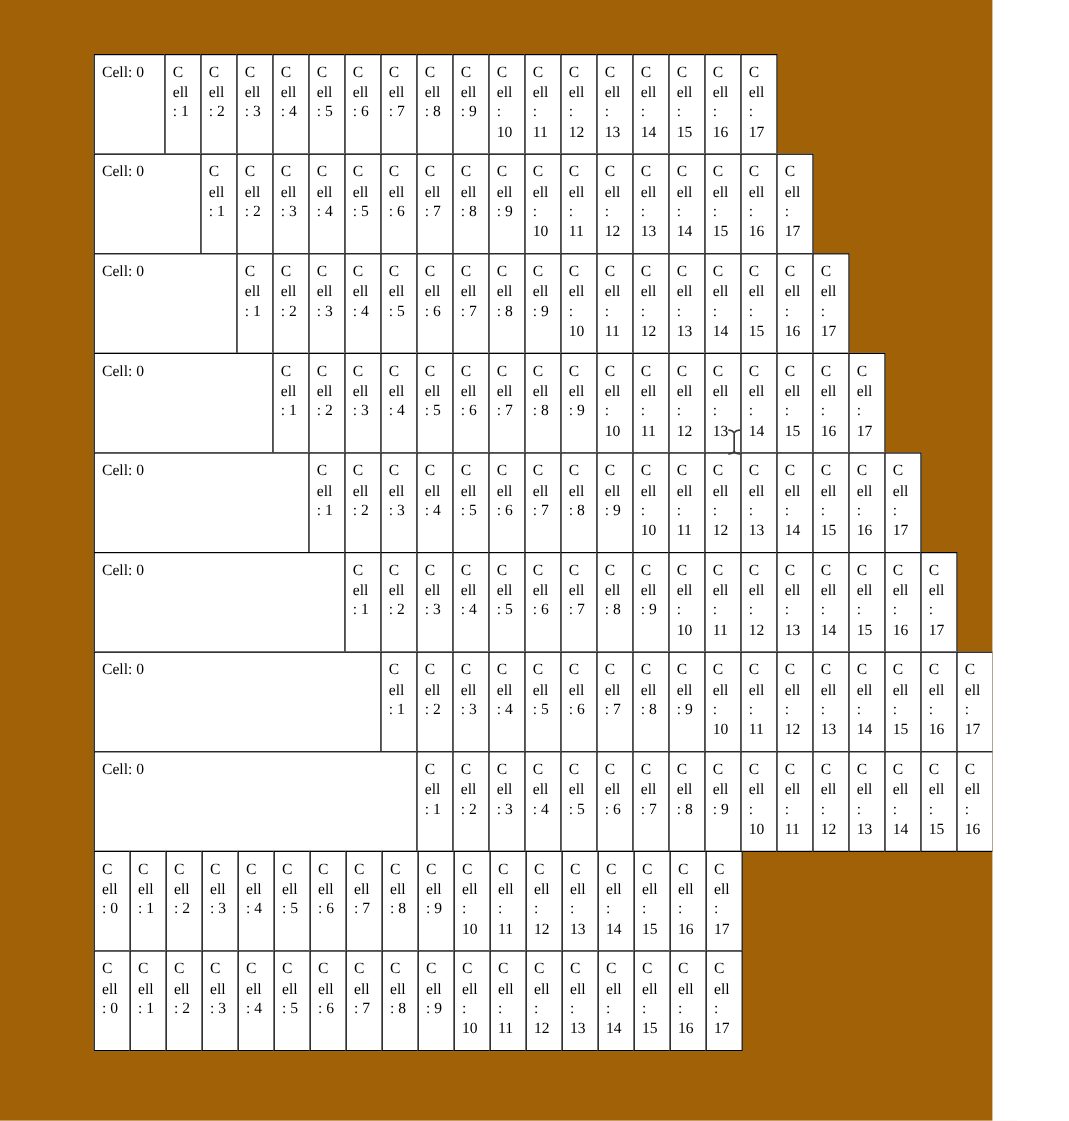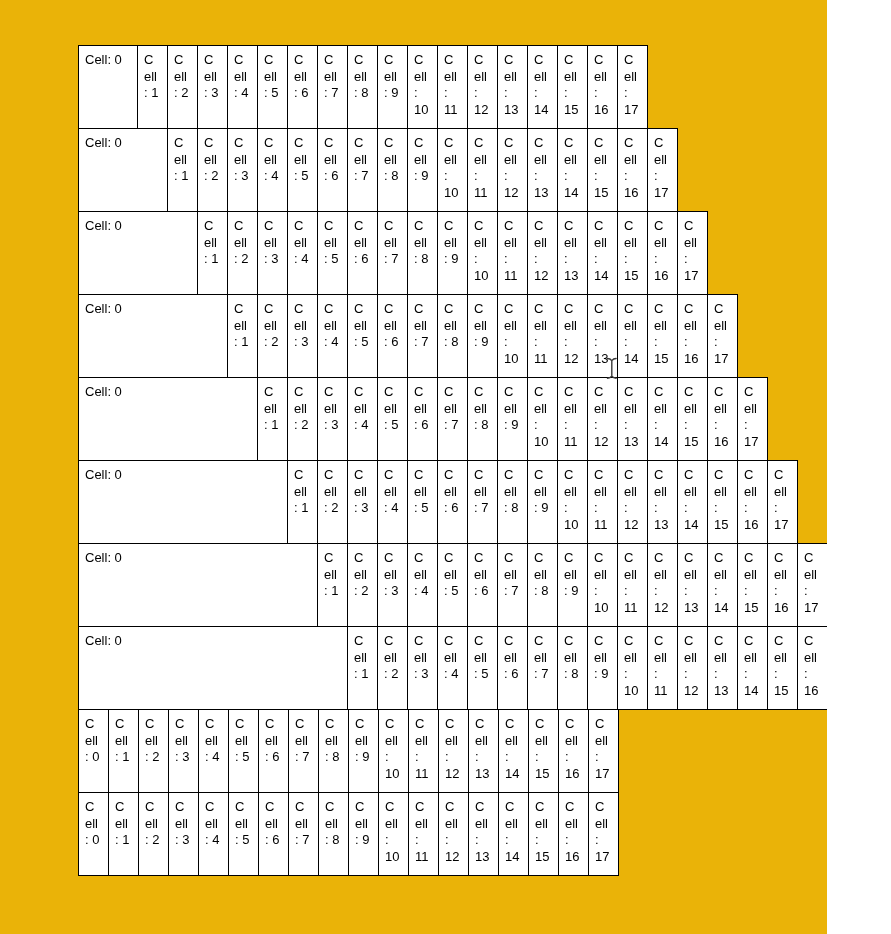--- a/index.html
+++ b/index.html
@@ -4,23 +4,23 @@
 <style>
   html, body {
     margin: 0;
     padding: 0;
     background: #ffffff;
   }
   .canvas {
     position: relative;
     width: 827px;
     height: 934px;
-    background: #eab308;
+    background: #a16207;
     overflow: hidden;
-    font-family: Liberation Sans, sans-serif;
+    font-family: Liberation Serif, serif;
   }
   .grid {
     position: absolute;
     left: 78px;
     top: 45px;
   }
   .row {
     display: flex;
   }
   .row + .row {

